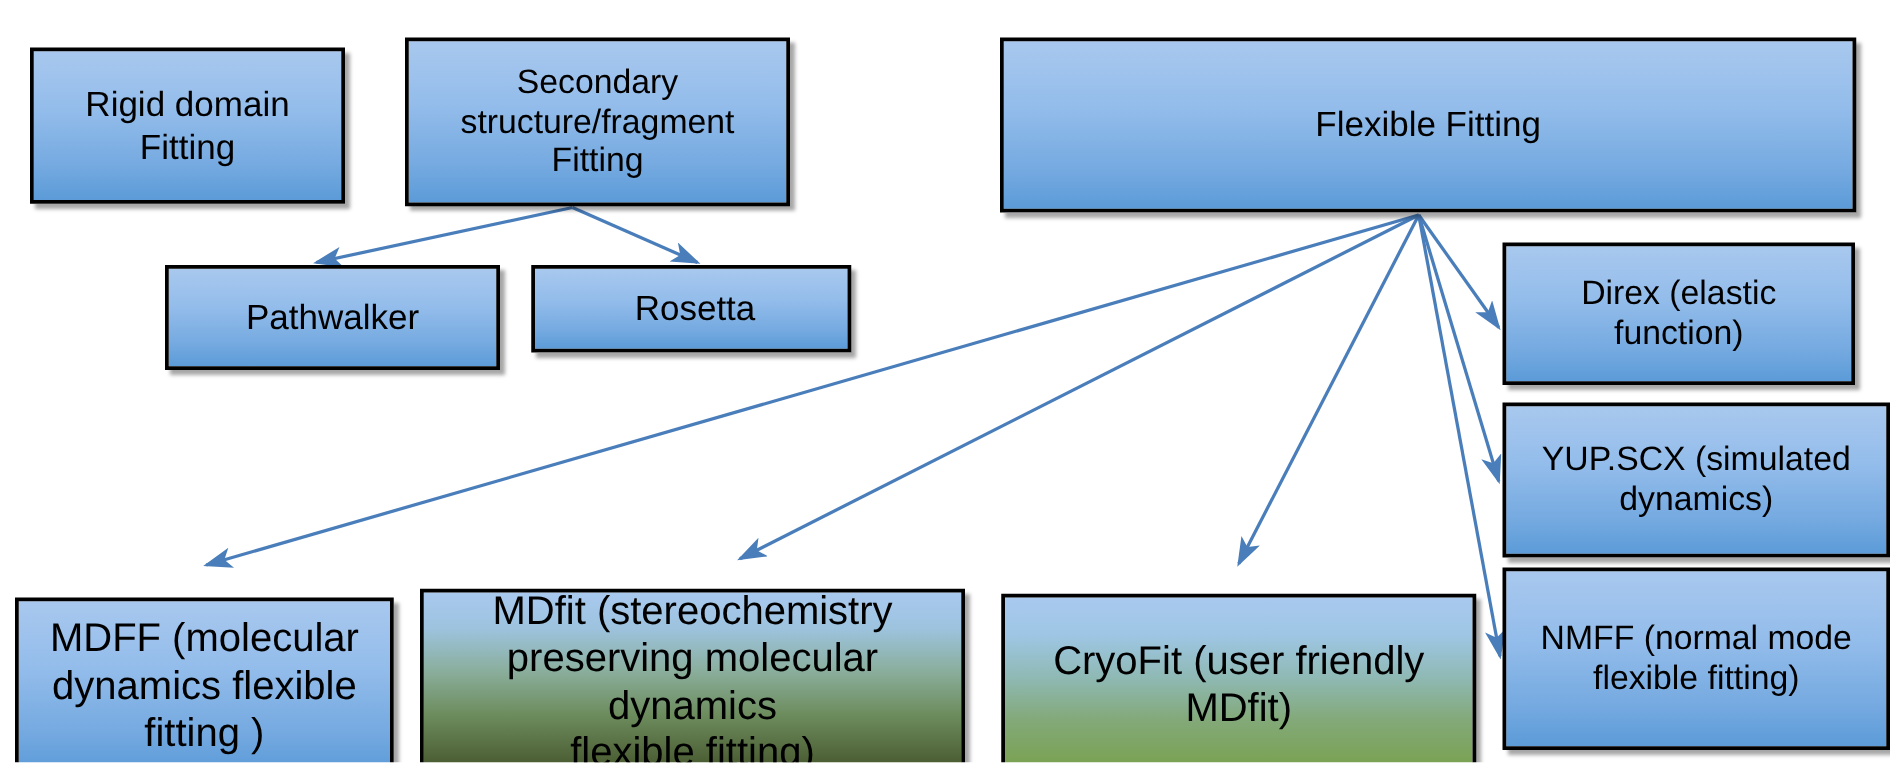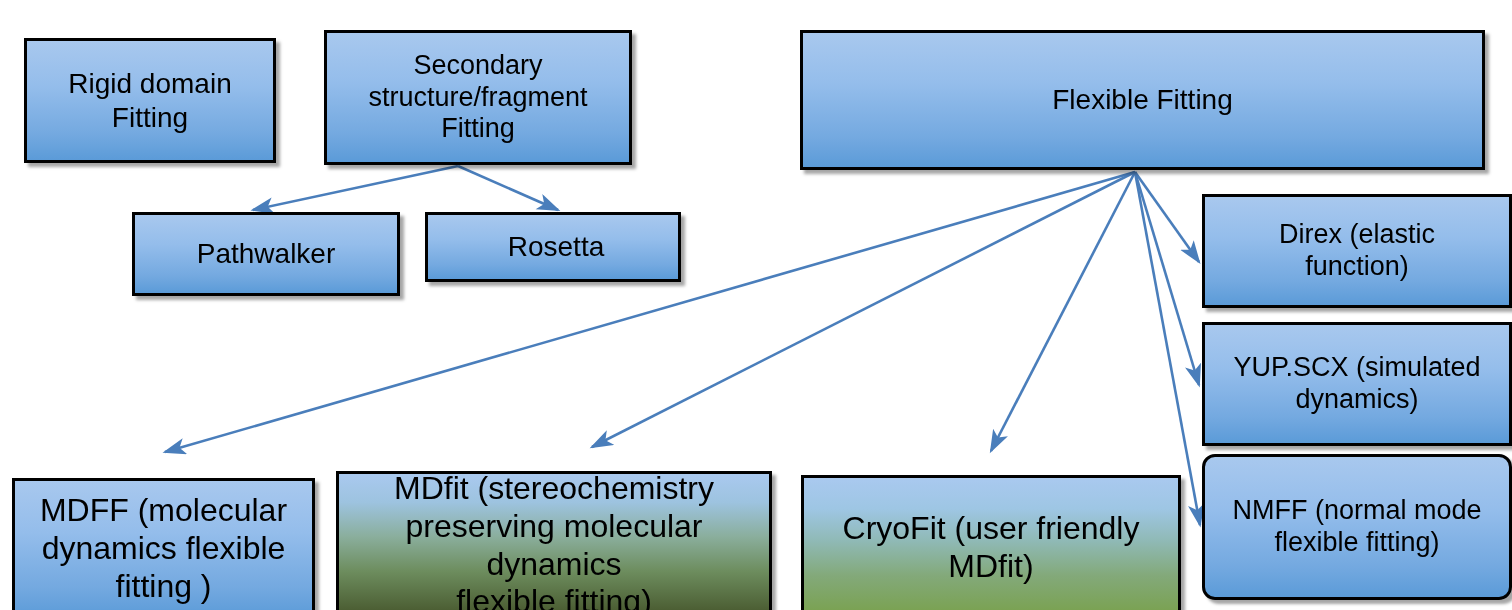--- a/index.html
+++ b/index.html
@@ -86,29 +86,29 @@
       </div>
       <div class="node fs-28" style="left: 800px; top: 30px; width: 685px; height: 140px; justify-content: center;">
         <span class="node-label">Flexible Fitting</span>
       </div>
       <div class="node fs-28" style="left: 132px; top: 212px; width: 268px; height: 84px;">
         <span class="node-label">Pathwalker</span>
       </div>
       <div class="node fs-28" style="left: 425px; top: 212px; width: 256px; height: 70px; padding-left: 12px;">
         <span class="node-label">Rosetta</span>
       </div>
-      <div class="node fs-27" style="left: 1202px; top: 194px; width: 310px; height: 114px;">
+      <div class="node fs-27" style="left: 1202px; top: 194px; width: 282px; height: 114px;">
         <span class="node-label">Direx (elastic
 function)</span>
       </div>
       <div class="node fs-27" style="left: 1202px; top: 322px; width: 310px; height: 124px;">
         <span class="node-label">YUP.SCX (simulated
 dynamics)</span>
       </div>
-      <div class="node fs-27" style="left: 1202px; top: 454px; width: 310px; height: 146px; border-radius: 13px;">
+      <div class="node fs-27" style="left: 1202px; top: 454px; width: 310px; height: 146px;">
         <span class="node-label">NMFF (normal mode
 flexible fitting)</span>
       </div>
       <div class="node fs-26" style="left: 12px; top: 458px; width: 303px; height: 142px;">
         <span class="node-label">MDFF (molecular
 dynamics flexible
 fitting )</span>
       </div>
       <div class="node fs-26 greenish-dark" style="left: 336px; top: 451px; width: 436px; height: 149px;">
         <span class="node-label">MDfit (stereochemistry

